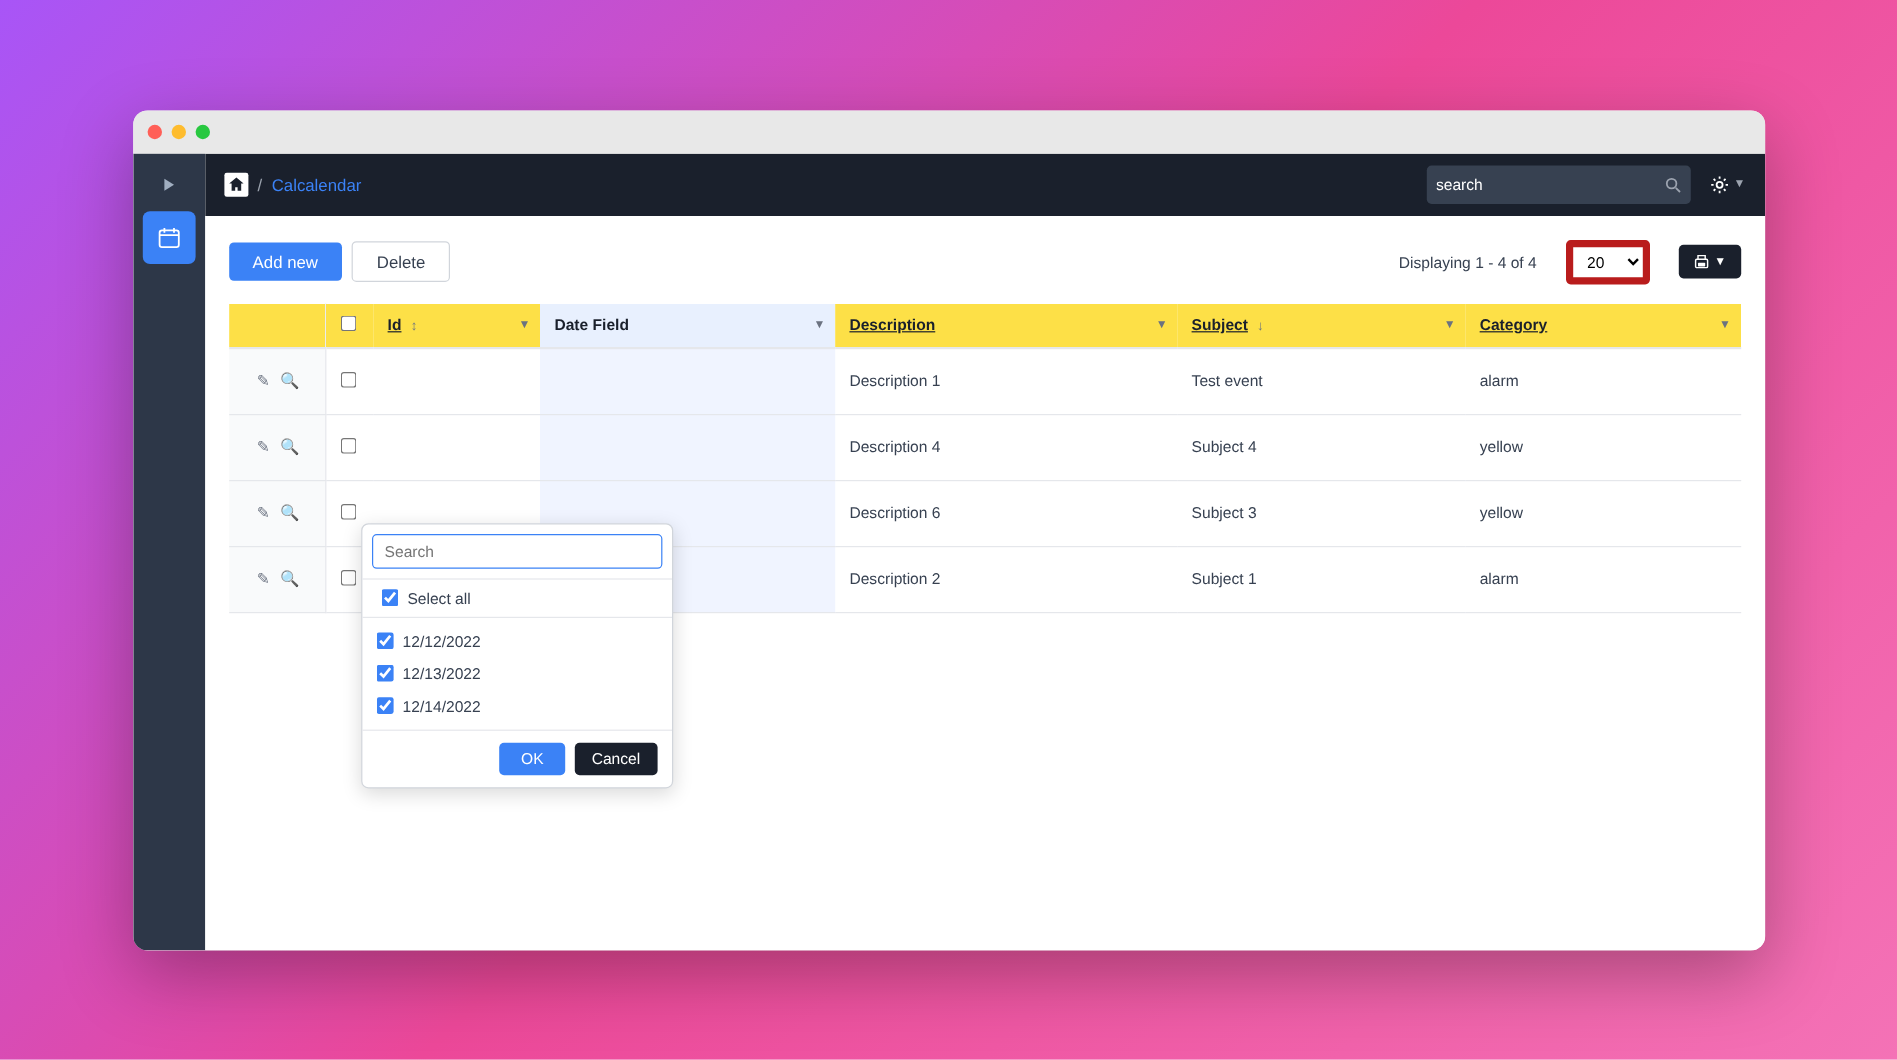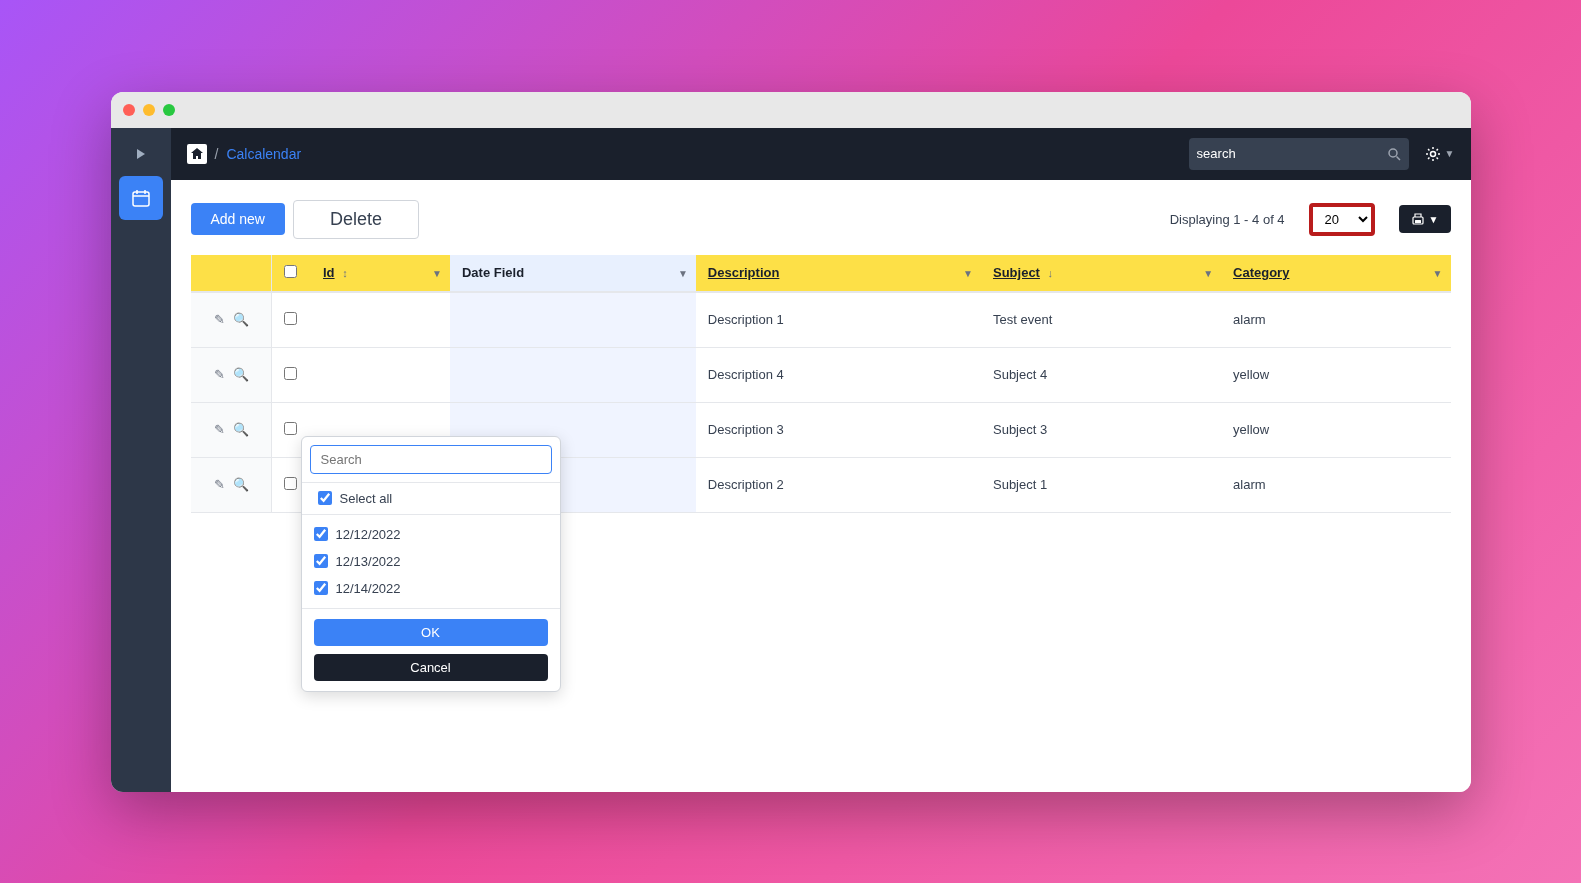--- a/index.html
+++ b/index.html
@@ -157,37 +157,37 @@
       padding: 8px 20px;
       border-radius: 4px;
       font-size: 14px;
       cursor: pointer;
       font-weight: 500;
     }
     .btn-delete {
       background: white;
       color: #374151;
       border: 1px solid #d1d5db;
-      padding: 8px 36px;
-      border-radius: 4px;
-      font-size: 18px;
+      padding: 8px 20px;
+      border-radius: 4px;
+      font-size: 14px;
       cursor: pointer;
     }
     .toolbar-right {
       margin-left: auto;
       display: flex;
       align-items: center;
       gap: 24px;
     }
     .displaying-text {
       font-size: 13px;
       color: #374151;
     }
     .per-page-select {
-      border: 4px solid #b91c1c;
+      border: 6px solid #b91c1c;
       border-radius: 4px;
       padding: 4px 8px;
       font-size: 13px;
       background: white;
     }
     .print-btn {
       background: #1a202c;
       color: white;
       border: none;
       padding: 7px 12px;
@@ -294,21 +294,20 @@
       color: #374151;
       cursor: pointer;
     }
     .dropdown-item input[type=checkbox] { accent-color: #3b82f6; width: 14px; height: 14px; }
     .dropdown-footer {
       display: flex;
       justify-content: flex-end;
       gap: 8px;
       padding: 10px 12px;
       border-top: 1px solid #e5e7eb;
-      flex-direction: column;
     }
     .btn-ok {
       background: #3b82f6;
       color: white;
       border: none;
       padding: 6px 18px;
       border-radius: 4px;
       font-size: 13px;
       cursor: pointer;
     }
@@ -470,21 +469,21 @@
               <tr>
     <td class="col-actions">
       <div class="row-actions">
         <span class="action-icon">✎</span>
         <span class="action-icon">🔍</span>
       </div>
     </td>
     <td class="col-checkbox"><input type="checkbox" style=""></td>
     <td></td>
     <td style="background:#f0f4ff;"></td>
-    <td>Description 3</td>
+    <td>Description 6</td>
     <td>Subject 3</td>
     <td>yellow</td>
   </tr>
               <tr>
     <td class="col-actions">
       <div class="row-actions">
         <span class="action-icon">✎</span>
         <span class="action-icon">🔍</span>
       </div>
     </td>

